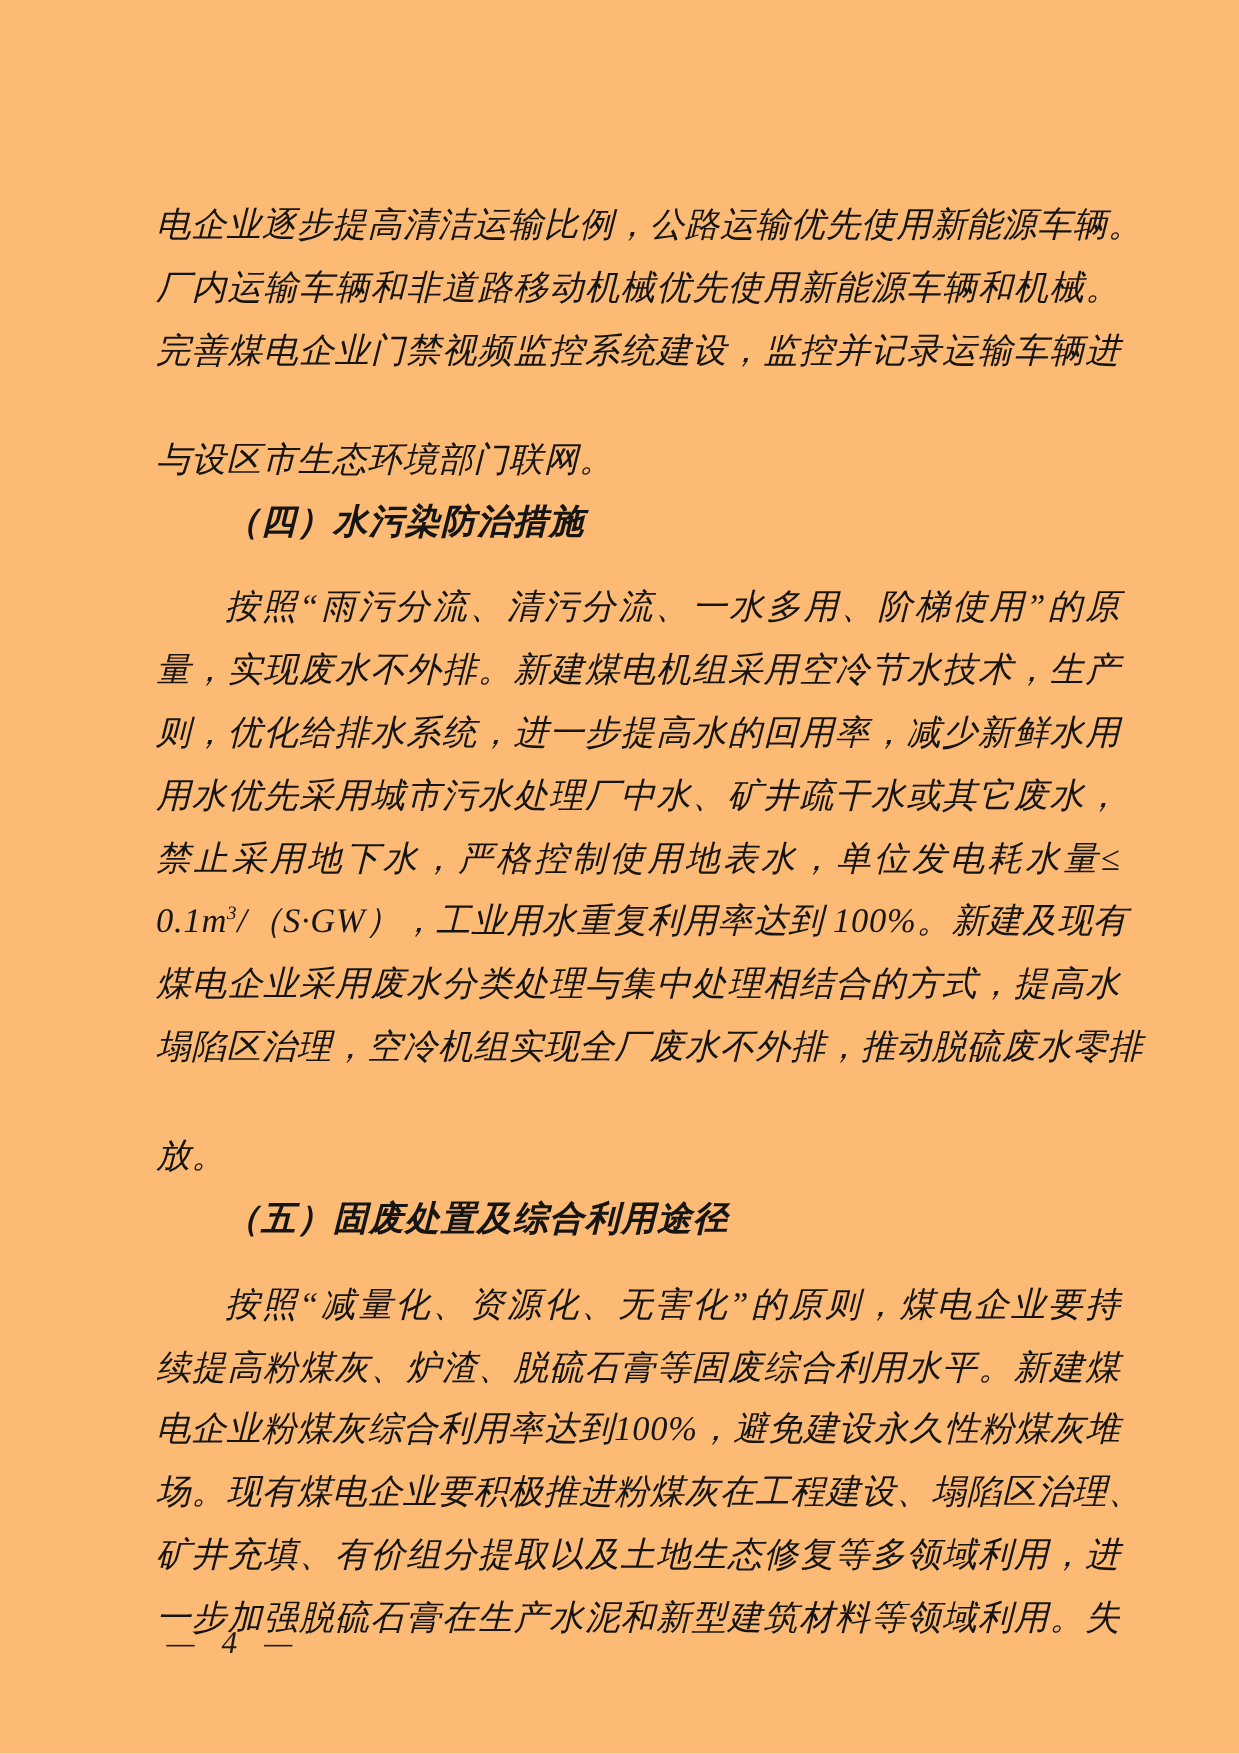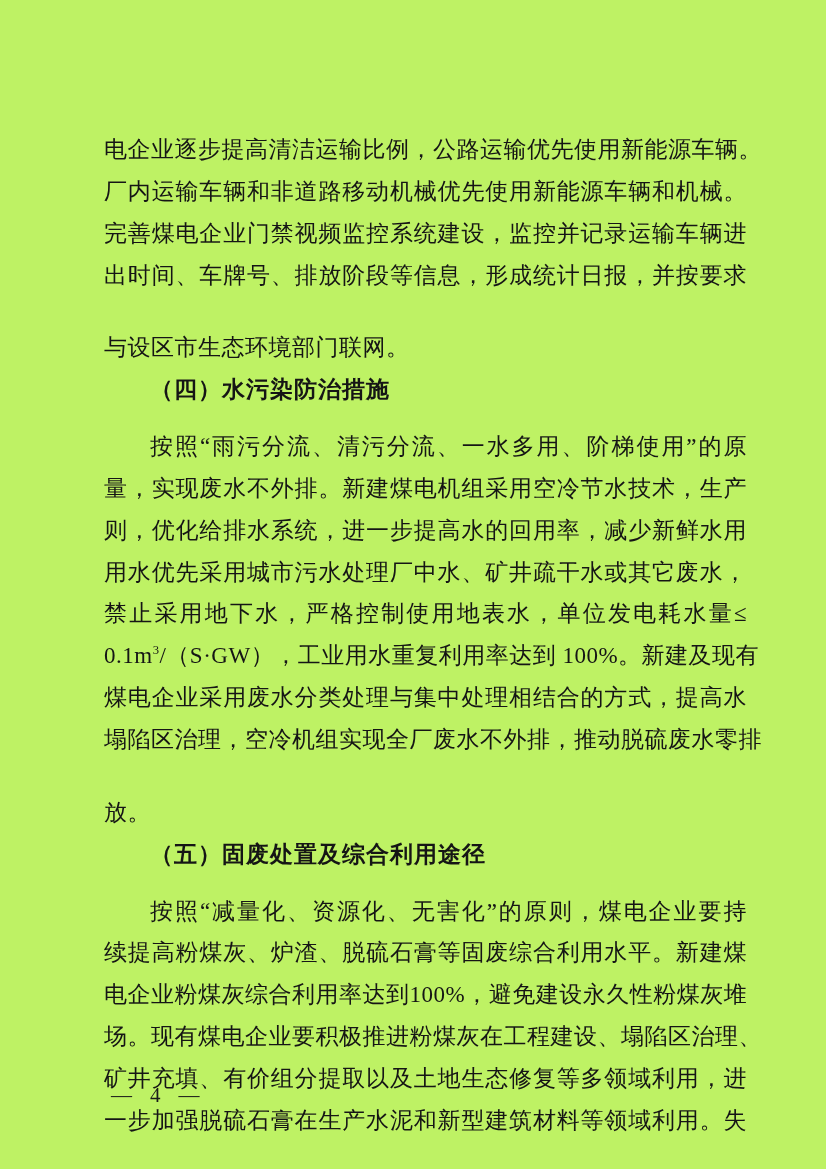--- a/index.html
+++ b/index.html
@@ -5,24 +5,25 @@
   html, body {
     margin: 0;
     padding: 0;
     background: #e8e8e8;
   }
   .page {
     position: relative;
     width: 826px;
     height: 1169px;
     margin: 0 auto;
-    background: #bef264;
+    background: #fdba74;
     overflow: hidden;
     font-family: "Liberation Serif", "DejaVu Serif", serif;
     color: #151515;
+    font-style: italic;
   }
   .content {
     position: absolute;
     left: 104px;
     top: 129px;
     width: 643px;
     font-size: 23px;
     line-height: 41.85px;
   }
   .line {
@@ -66,21 +67,20 @@
 </style>
 </head>
 <body>
 
 <div class="page">
 
   <div class="content" id="doc-lines">
       <div class="line body">电企业逐步提高清洁运输比例，公路运输优先使用新能源车辆。</div>
       <div class="line body">厂内运输车辆和非道路移动机械优先使用新能源车辆和机械。</div>
       <div class="line body">完善煤电企业门禁视频监控系统建设，监控并记录运输车辆进</div>
-      <div class="line body">出时间、车牌号、排放阶段等信息，形成统计日报，并按要求</div>
       <div class="line end">与设区市生态环境部门联网。</div>
       <div class="line heading">（四）水污染防治措施</div>
       <div class="line indent">按照“雨污分流、清污分流、一水多用、阶梯使用”的原</div>
       <div class="line body">量，实现废水不外排。新建煤电机组采用空冷节水技术，生产</div>
       <div class="line body">则，优化给排水系统，进一步提高水的回用率，减少新鲜水用</div>
       <div class="line body">用水优先采用城市污水处理厂中水、矿井疏干水或其它废水，</div>
       <div class="line body">禁止采用地下水，严格控制使用地表水，单位发电耗水量≤</div>
       <div class="line body"><span>0.1m</span><sup>3</sup><span>/（S·GW），工业用水重复利用率达到 100%。新建及现有</span></div>
       <div class="line body">煤电企业采用废水分类处理与集中处理相结合的方式，提高水</div>
       <div class="line body">塌陷区治理，空冷机组实现全厂废水不外排，推动脱硫废水零排</div>

